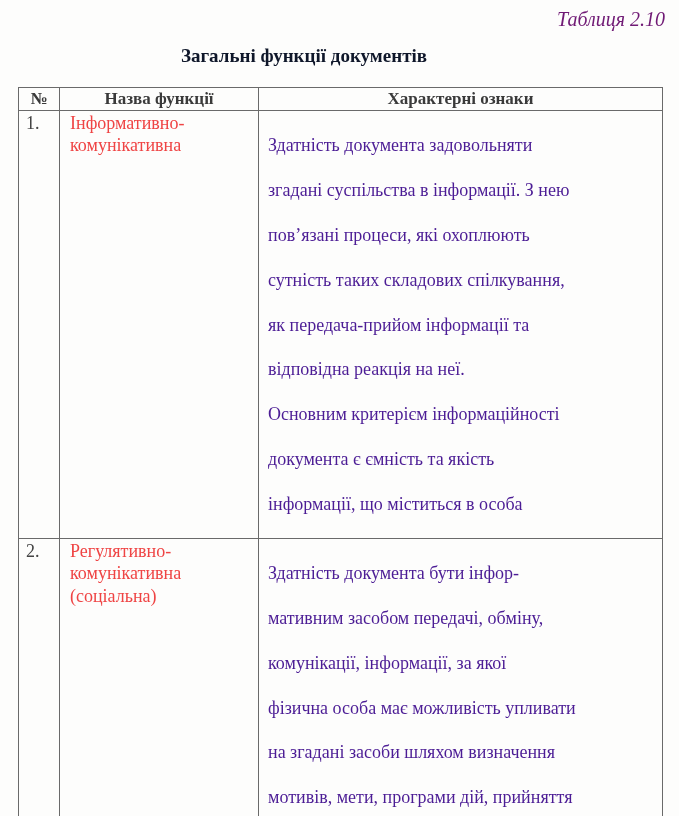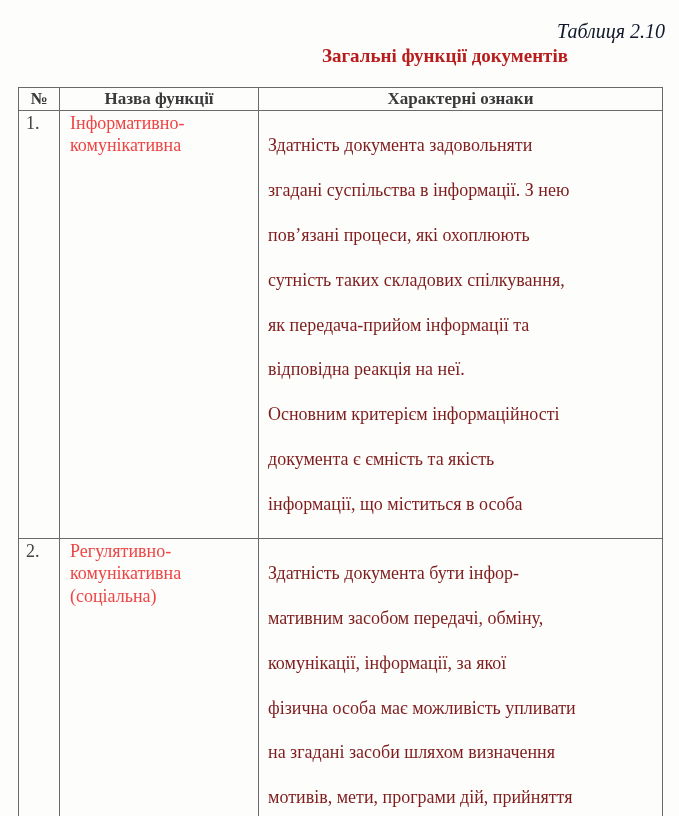--- a/index.html
+++ b/index.html
@@ -11,35 +11,35 @@
       width: 679px;
       height: 816px;
       position: relative;
       overflow: hidden;
       font-family: "Liberation Serif", "DejaVu Serif", serif;
       color: #3a3a3a;
     }
     .table-label {
       position: absolute;
       right: 14px;
-      top: 20px;
+      top: 8px;
       font-style: italic;
       font-size: 20px;
-      color: #0f172a;
+      color: #701a75;
       margin-left: 27px;
     }
     .table-title {
       position: absolute;
       left: 0;
       width: 568px;
       top: 45px;
-      text-align: right;
+      text-align: center;
       font-weight: bold;
       font-size: 19px;
-      color: #b91c1c;
+      color: #0f172a;
       padding-left: 40px;
       box-sizing: border-box;
     }
     table.func-table {
       position: absolute;
       left: 18px;
       top: 87px;
       width: 644px;
       border-collapse: collapse;
       table-layout: fixed;
@@ -69,21 +69,21 @@
       color: #444;
     }
     td.name {
       padding-left: 10px !important;
       padding-top: 1px !important;
       color: #ef4444;
     }
     td.desc {
       padding-left: 9px !important;
       padding-top: 1px !important;
-      color: #7f1d1d;
+      color: #4c1d95;
       white-space: pre-line;
     }
     tr.r1 td { height: 202px; }
     tr.r2 td { height: 278px; }
     .line { display: block; white-space: nowrap; }
   </style>
 </head>
 <body>
 
 <div class="table-label">Таблиця 2.10</div>

